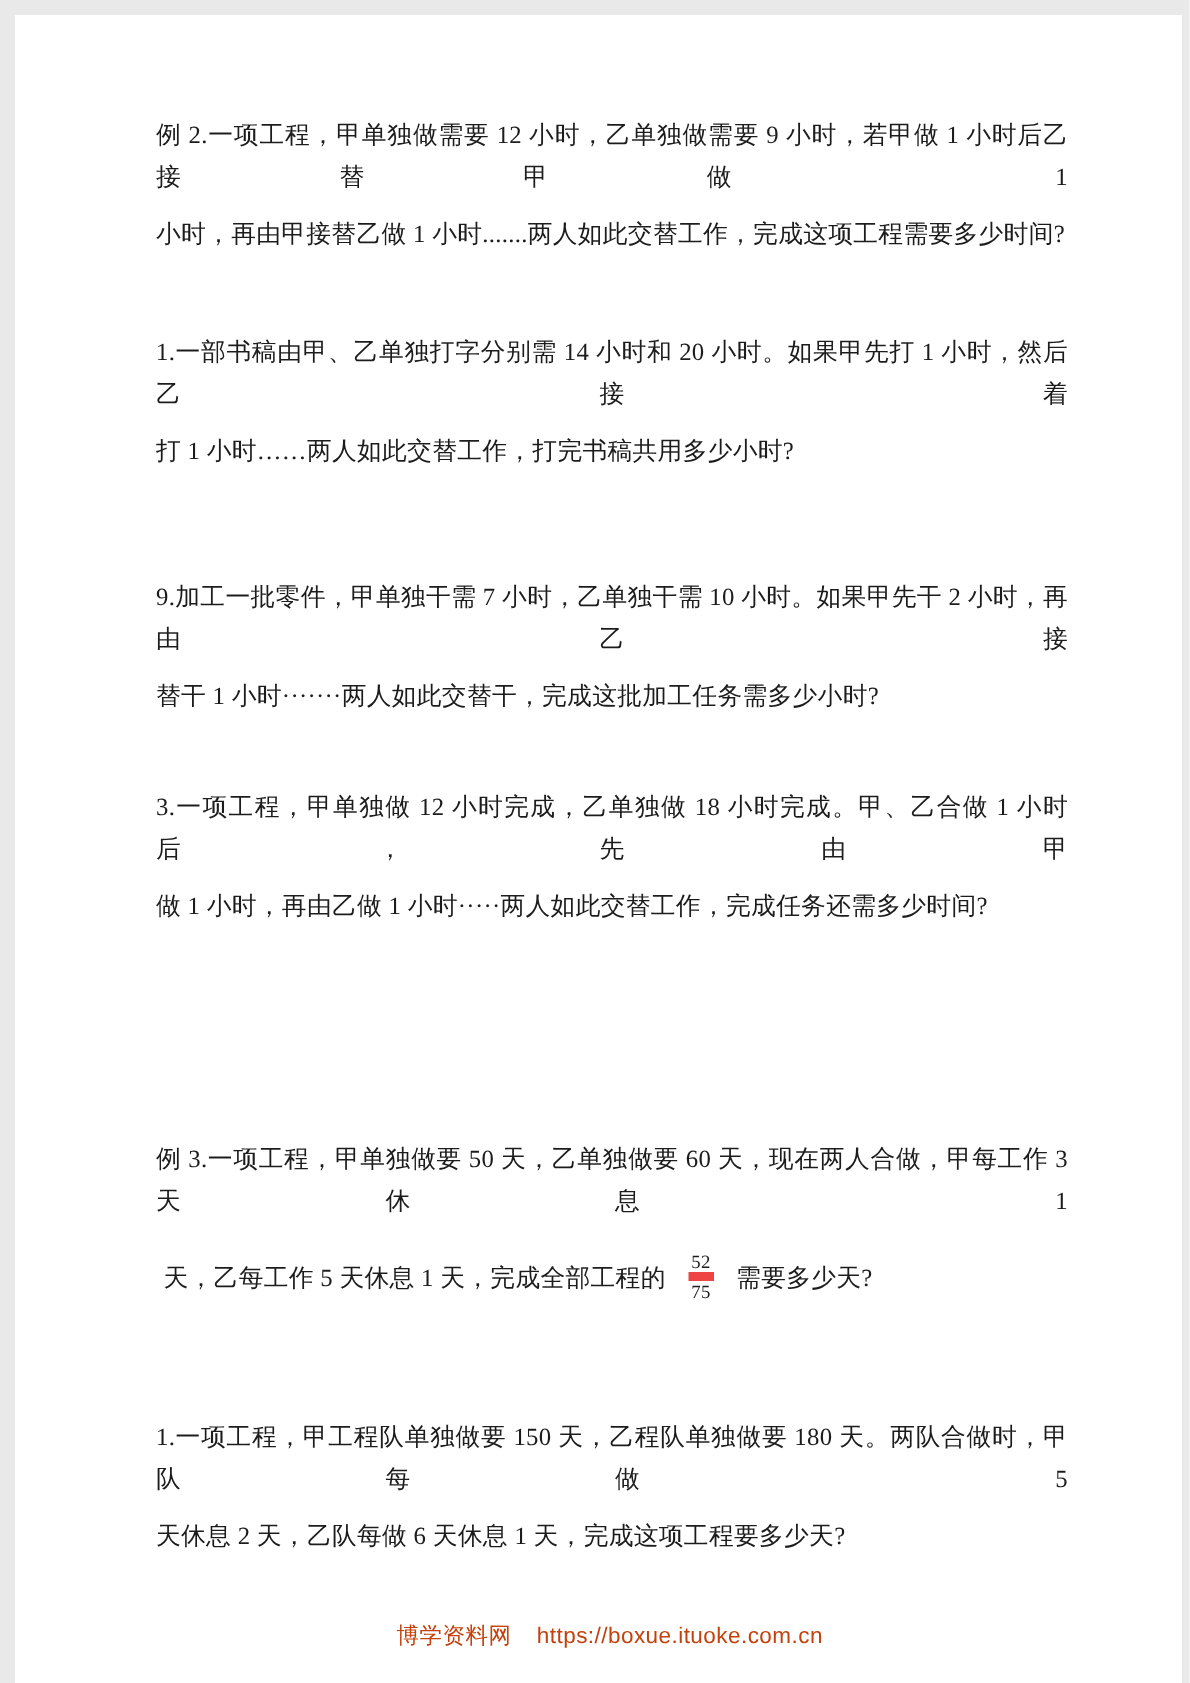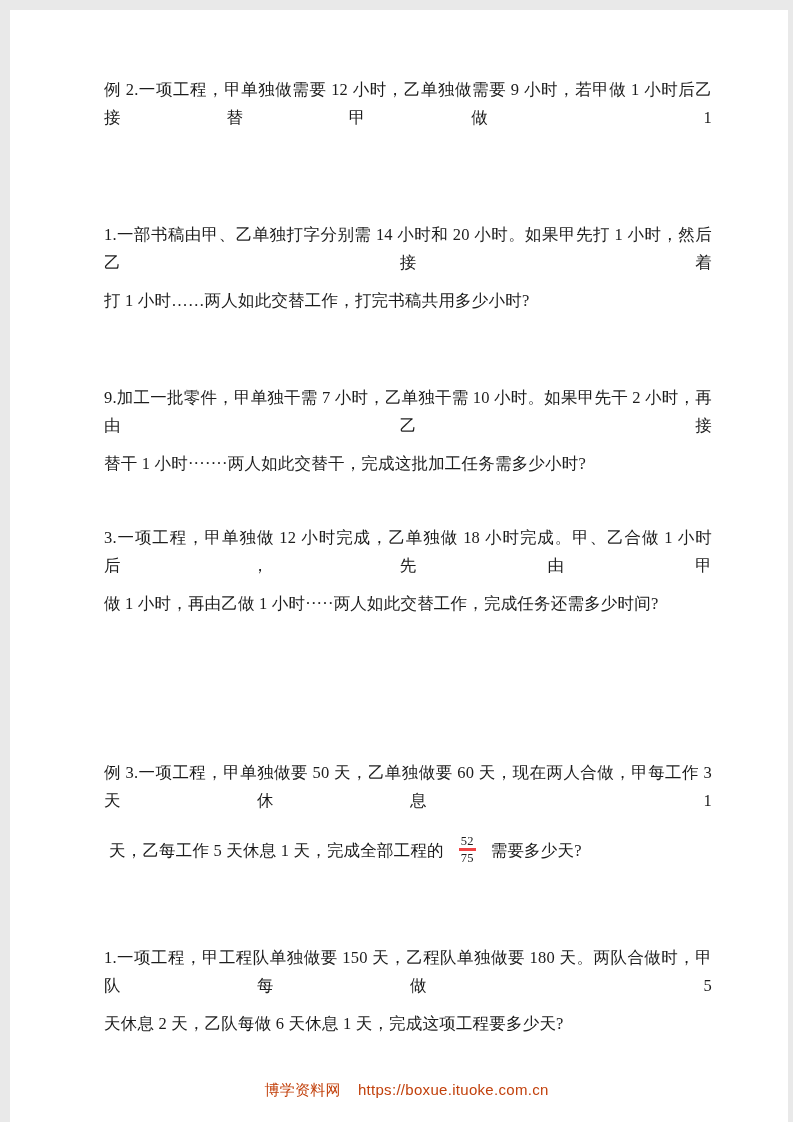--- a/index.html
+++ b/index.html
@@ -35,41 +35,42 @@
       display: inline-block;
       vertical-align: middle;
       text-align: center;
       font-size: 12.5px;
       line-height: 1.15;
       margin: 0 5px;
       position: relative;
       top: -2px;
     }
     .fraction .num { display: block; padding: 0 2px; }
-    .fraction .den { display: block; border-top: 3px solid #ef4444; padding: 0 2px; }
+    .fraction .den { display: block; border-top: 6px solid #ef4444; padding: 0 2px; }
     .footer {
       position: absolute;
       left: 0;
       top: 1066px;
       width: 100%;
       text-align: center;
       color: #c2410c;
       font-size: 15px;
       font-family: "Liberation Sans", "DejaVu Sans", sans-serif;
       letter-spacing: 0.3px;
     }
     .footer .site { margin-right: 7px; }
   </style>
 </head>
 <body>
 
 <div class="page">
 
   <div class="para" style="top:56px">
     <div class="line fill">例 2.一项工程，甲单独做需要 12 小时，乙单独做需要 9 小时，若甲做 1 小时后乙接替甲做 1</div>
+    <div class="line">小时，再由甲接替乙做 1 小时.......两人如此交替工作，完成这项工程需要多少时间?</div>
   </div>
 
   <div class="para" style="top:201px">
     <div class="line fill">1.一部书稿由甲、乙单独打字分别需 14 小时和 20 小时。如果甲先打 1 小时，然后乙接着</div>
     <div class="line">打 1 小时……两人如此交替工作，打完书稿共用多少小时?</div>
   </div>
 
   <div class="para" style="top:364px">
     <div class="line fill">9.加工一批零件，甲单独干需 7 小时，乙单独干需 10 小时。如果甲先干 2 小时，再由乙接</div>
     <div class="line">替干 1 小时·······两人如此交替干，完成这批加工任务需多少小时?</div>

